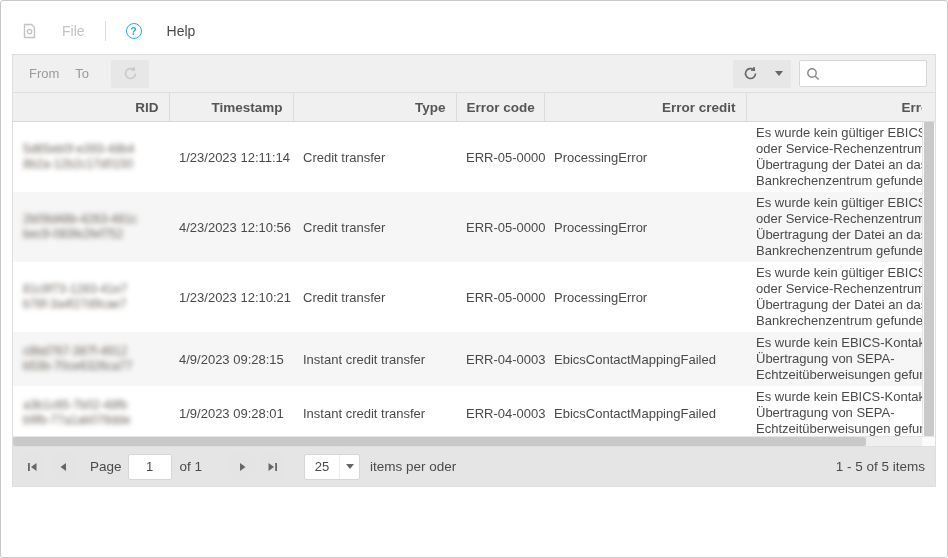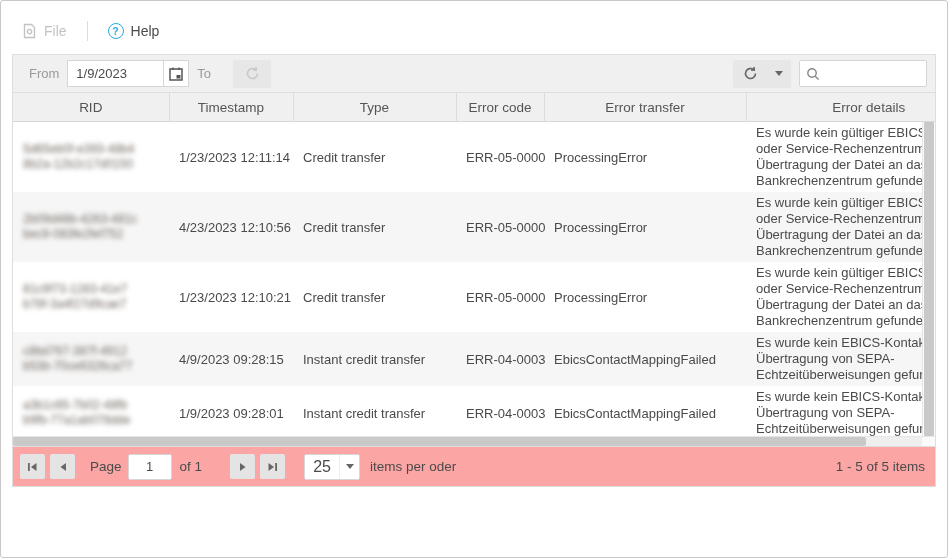--- a/index.html
+++ b/index.html
@@ -9,21 +9,21 @@
   
   .titlebar { height:53px; background:#fafafa; border-bottom:1px solid #e4e4e4; display:flex; align-items:center; padding:0 17px; flex:none; }
   .title { font-size:15px; font-weight:bold; color:#4c4c4c; letter-spacing:.2px; }
   .close-btn { margin-left:auto; width:22px; height:22px; border:none; background:transparent; color:#8a8a8a; font-size:16px; cursor:pointer; line-height:22px; }
 
   
   .body { flex:1; padding:13px 11px 0 11px; display:flex; flex-direction:column; }
 
   
   .menubar { height:30px; display:flex; align-items:center; margin:2px 0 8px 4px; }
-  .menu-btn { display:flex; align-items:center; gap:7px; background:transparent; border:none; font-size:14px; cursor:pointer; padding:4px 6px; }
+  .menu-btn { display:flex; align-items:center; gap:25px; background:transparent; border:none; font-size:14px; cursor:pointer; padding:4px 6px; }
   .menu-btn.disabled { color:#c3c3c3; cursor:default; }
   .menu-btn.normal { color:#4a4a4a; }
   .menu-sep { width:1px; height:20px; background:#dcdcdc; margin:0 14px; }
   .help-circle { width:16px; height:16px; border:1.5px solid #29abe2; border-radius:50%; color:#29abe2; font-size:10.5px; font-weight:bold; display:flex; align-items:center; justify-content:center; }
 
   
   .grid { border:1px solid #dedede; display:flex; flex-direction:column; width:100%; }
 
   
   .filter-bar { background:#f0f0f0; border-bottom:1px solid #dedede; padding:5px 8px; display:flex; align-items:center; height:38px; }
@@ -39,43 +39,43 @@
   .split-caret { width:24px; height:28px; border:none; background:transparent; display:flex; align-items:center; justify-content:center; cursor:pointer; }
   .caret { width:0; height:0; border-left:4px solid transparent; border-right:4px solid transparent; border-top:5px solid #666; }
   .search-box { width:128px; height:27px; background:#fff; border:1px solid #d6d6d6; border-radius:2px; display:flex; align-items:center; padding:0 6px; }
   .search-box input { border:none; outline:none; width:100%; font-size:13px; font-family:inherit; color:#4a4a4a; margin-left:5px; }
 
   
   table { border-collapse:collapse; table-layout:fixed; width:978px; }
   col.c-rid{width:156px} col.c-ts{width:124px} col.c-type{width:163px} col.c-code{width:88px} col.c-msg{width:202px} col.c-det{width:245px}
   .header-wrap { background:#f0f0f0; border-bottom:1px solid #d8d8d8; }
   .header-viewport { width:calc(100% - 13px); overflow:hidden; }
-  th { font-weight:normal; font-size:13.5px; color:#555; text-align:center; padding:7px 10px 6px 10px; border-right:1px solid #dcdcdc; white-space:nowrap; overflow:hidden; }
+  th { font-weight:bold; font-size:13.5px; color:#555; text-align:right; padding:7px 10px 6px 10px; border-right:1px solid #dcdcdc; white-space:nowrap; overflow:hidden; }
   th:last-child { border-right:none; }
   .content-wrap { display:flex; height:314px; }
   .rows-viewport { width:calc(100% - 13px); overflow:hidden; }
   td { font-size:13px; color:#4a4a4a; padding:3px 10px; vertical-align:middle; }
   tr.alt { background:#f6f6f6; }
   .rid-blur { filter:blur(2.6px); color:#6e655d; font-size:12px; line-height:15px; user-select:none; white-space:nowrap; }
   .detail-line { white-space:nowrap; line-height:16px; }
   .cell-nowrap { white-space:nowrap; }
   .vscrollbar { width:13px; background:#fbfbfb; border-left:1px solid #e6e6e6; position:relative; }
   .vthumb { position:absolute; top:0; left:1px; right:1px; bottom:0; background:#c9c9c9; border-radius:1px; }
   .hscrollbar { height:10px; background:#efefef; display:flex; border-top:1px solid #e6e6e6; }
   .hthumb { width:92.5%; background:#c9c9c9; border-radius:2px; }
   .hcorner { width:13px; margin-left:auto; background:#fbfbfb; }
 
   
-  .pager { background:#fca5a5; border-top:1px solid #dedede; height:40px; display:flex; align-items:center; padding:0 10px 0 7px; font-size:13.5px; color:#4a4a4a; }
+  .pager { background:#e5e5e5; border-top:1px solid #dedede; height:40px; display:flex; align-items:center; padding:0 10px 0 7px; font-size:13.5px; color:#4a4a4a; }
   .pg-btn { width:25px; height:25px; border:none; border-radius:2px; background:#e4e4e4; display:flex; align-items:center; justify-content:center; margin-right:5px; cursor:pointer; }
   .pg-label { margin:0 6px 0 10px; }
   .page-input { width:44px; height:26px; border:1px solid #d6d6d6; border-radius:2px; text-align:center; font-size:13px; color:#4a4a4a; font-family:inherit; margin-right:8px; }
   .of-label { margin-right:28px; }
   .pagesize { display:flex; align-items:center; height:26px; background:#fff; border:1px solid #d6d6d6; border-radius:2px; margin:0 10px 0 14px; cursor:pointer; }
-  .pagesize .val { width:34px; text-align:center; font-size:16px; }
+  .pagesize .val { width:34px; text-align:center; font-size:13px; }
   .pagesize .ps-caret { width:20px; height:100%; display:flex; align-items:center; justify-content:center; border-left:1px solid #eee; }
   .range-label { margin-left:auto; color:#4a4a4a; }
   svg { display:block; }
 </style>
 </head>
 <body>
 
 <div class="dialog">
 
 
@@ -95,33 +95,20 @@
       <button class="menu-btn normal">
         <span class="help-circle">?</span>
         <span>Help</span>
       </button>
     </div>
 
     <div class="grid">
 
       <div class="filter-bar">
         <span class="filter-label">From</span>
-        <span class="date-group">
-          <input class="date-input" value="1/9/2023" style="">
-          <button class="cal-btn">
-            <span>
-              <svg width="14" height="14" viewBox="0 0 14 14">
-                  <rect x="1" y="2" width="12" height="11" fill="none" stroke="#555" stroke-width="1.5"></rect>
-                  <line x1="4" y1="0.5" x2="4" y2="3" stroke="#555" stroke-width="1.5"></line>
-                  <line x1="10" y1="0.5" x2="10" y2="3" stroke="#555" stroke-width="1.5"></line>
-                  <rect x="7.5" y="8" width="4" height="3.5" fill="#555"></rect>
-                </svg>
-            </span>
-          </button>
-        </span>
         <span class="filter-label">To</span>
         <button class="tool-btn refresh-disabled">
           <span>
             <svg width="15" height="15" viewBox="0 0 15 15">
                 <path d="M12.5 7.5 a5 5 0 1 1 -1.8 -3.8" fill="none" stroke="#c9c9c9" stroke-width="1.6"></path>
                 <path d="M11 1 L11.2 4.2 L8 4" fill="none" stroke="#c9c9c9" stroke-width="1.6"></path>
               </svg>
           </span>
         </button>
         <span class="spacer"></span>
@@ -159,21 +146,21 @@
                 <col class="c-code">
                 <col class="c-msg">
                 <col class="c-det">
               </colgroup>
             <tbody>
                 <tr>
               <th>RID</th>
               <th>Timestamp</th>
               <th>Type</th>
               <th>Error code</th>
-              <th>Error transfer</th>
+              <th>Error credit</th>
               <th>Error details</th>
             </tr>
           </tbody>
             </table>
         </div>
       </div>
 
       <div class="content-wrap">
         <div class="rows-viewport">
           <table>

